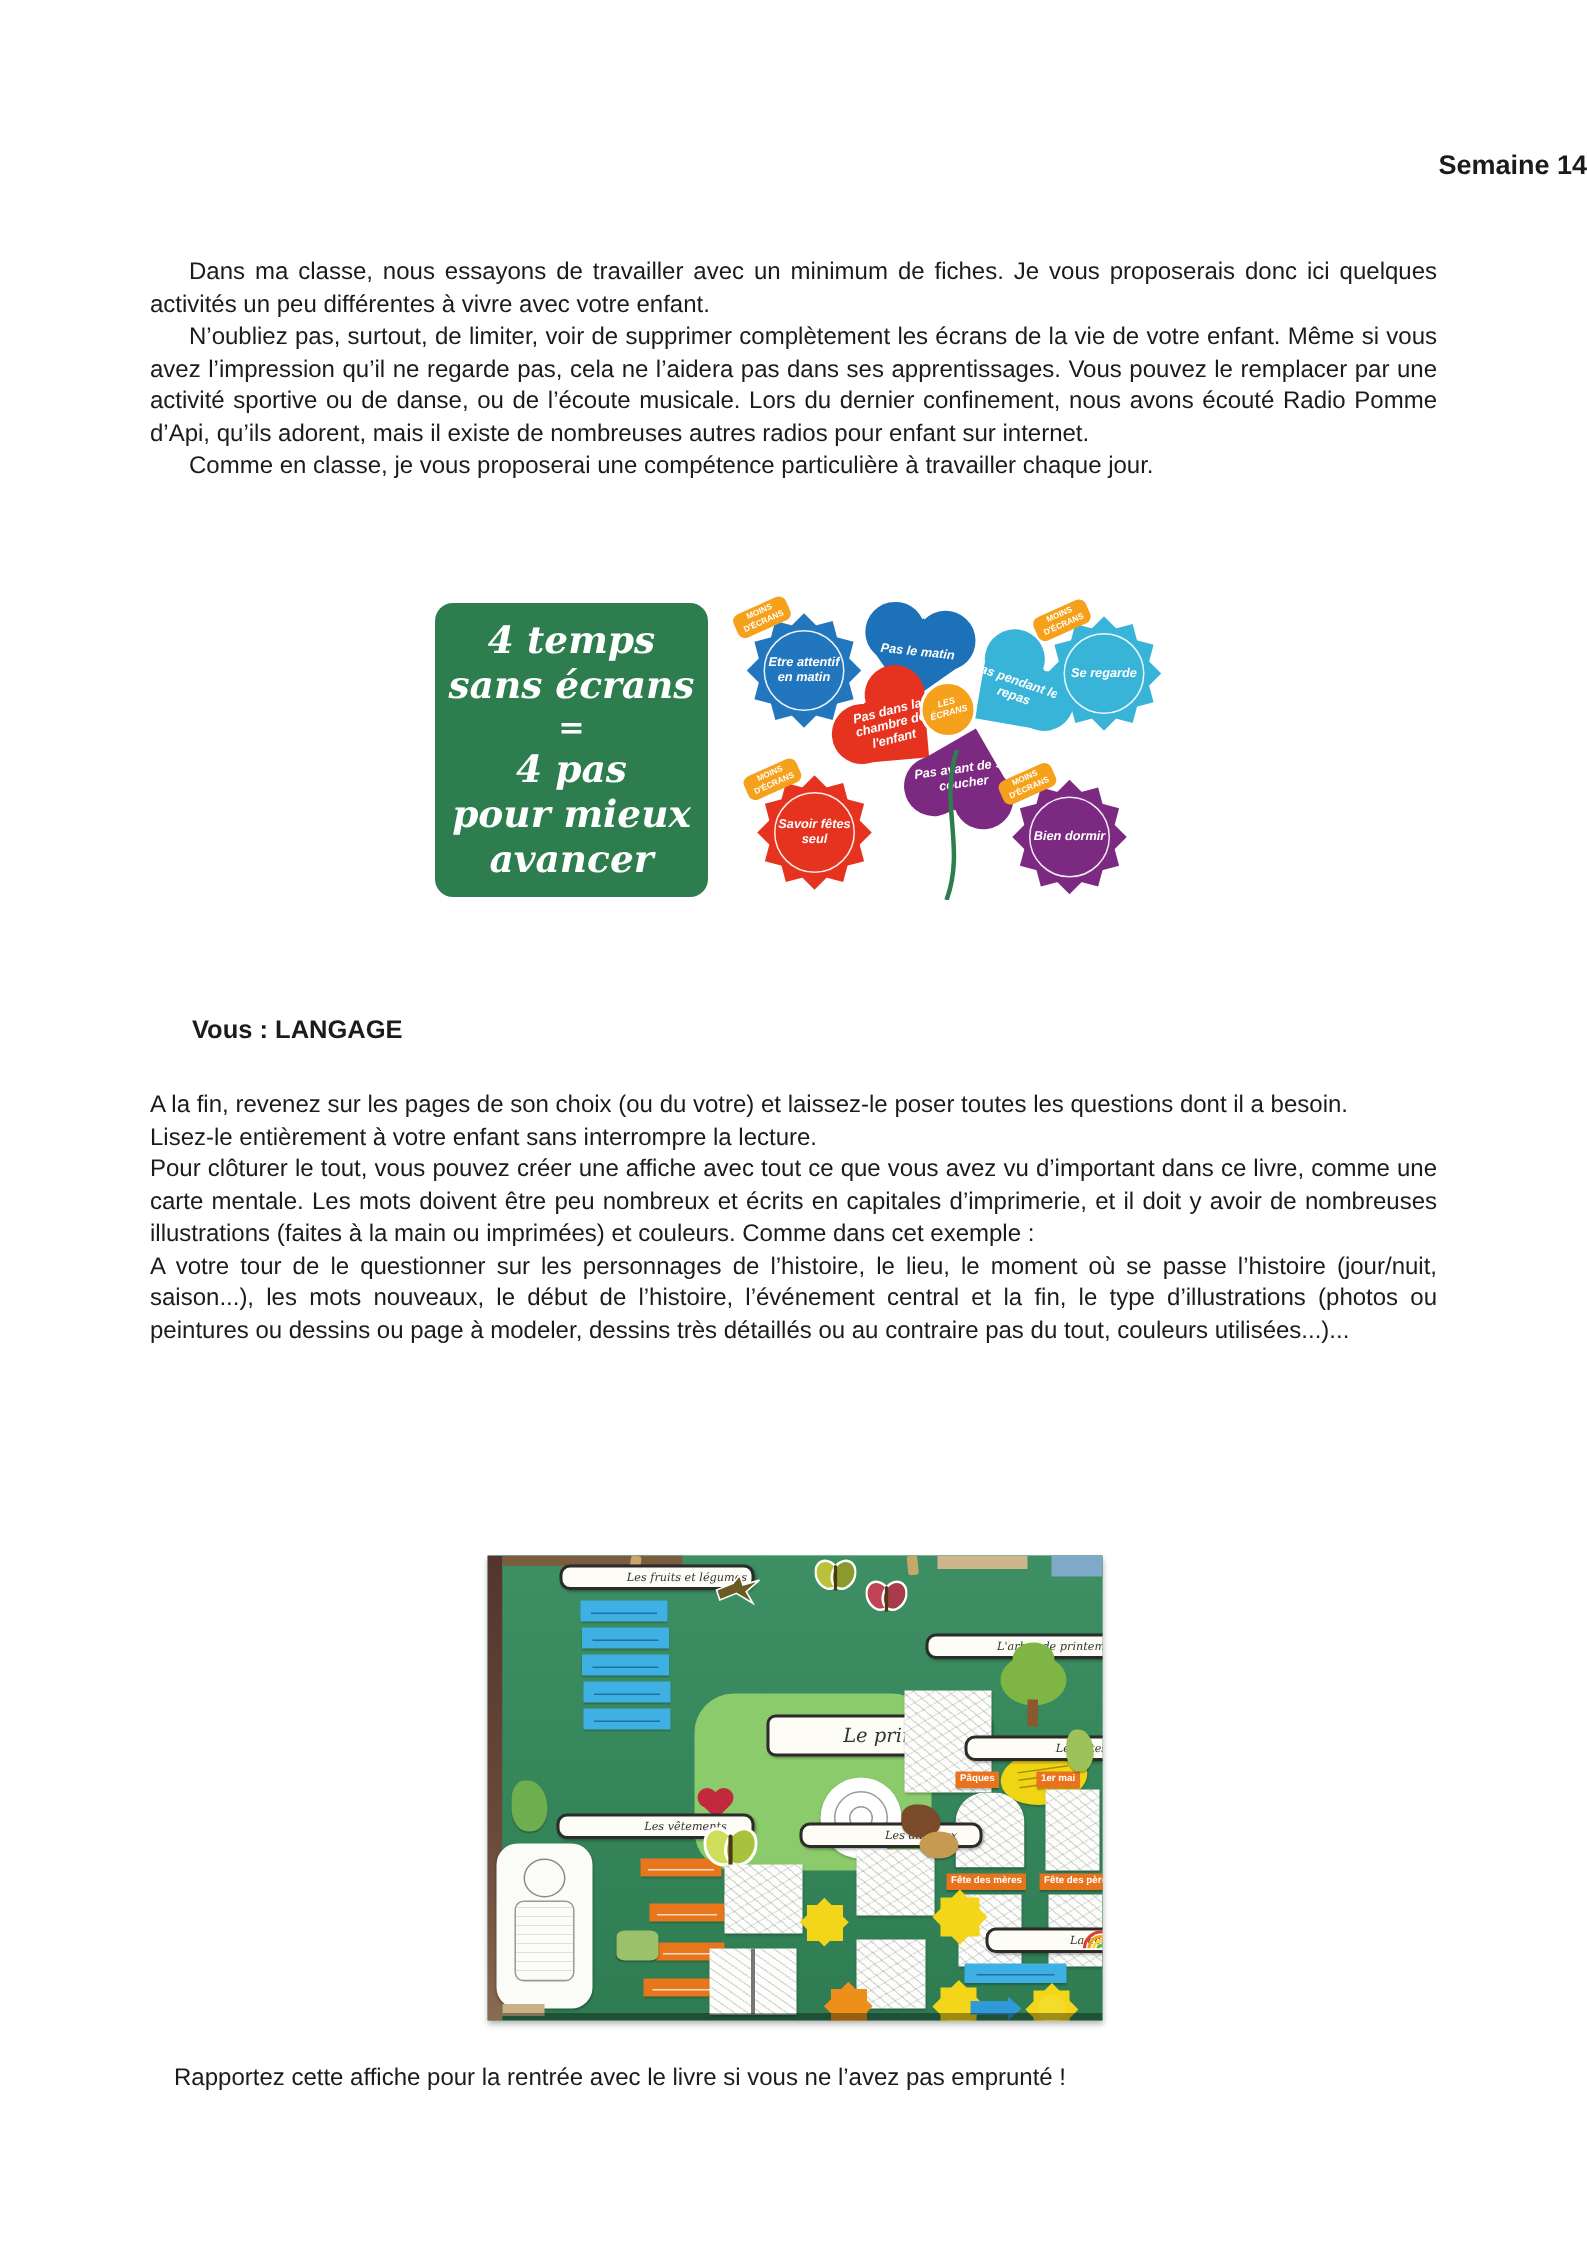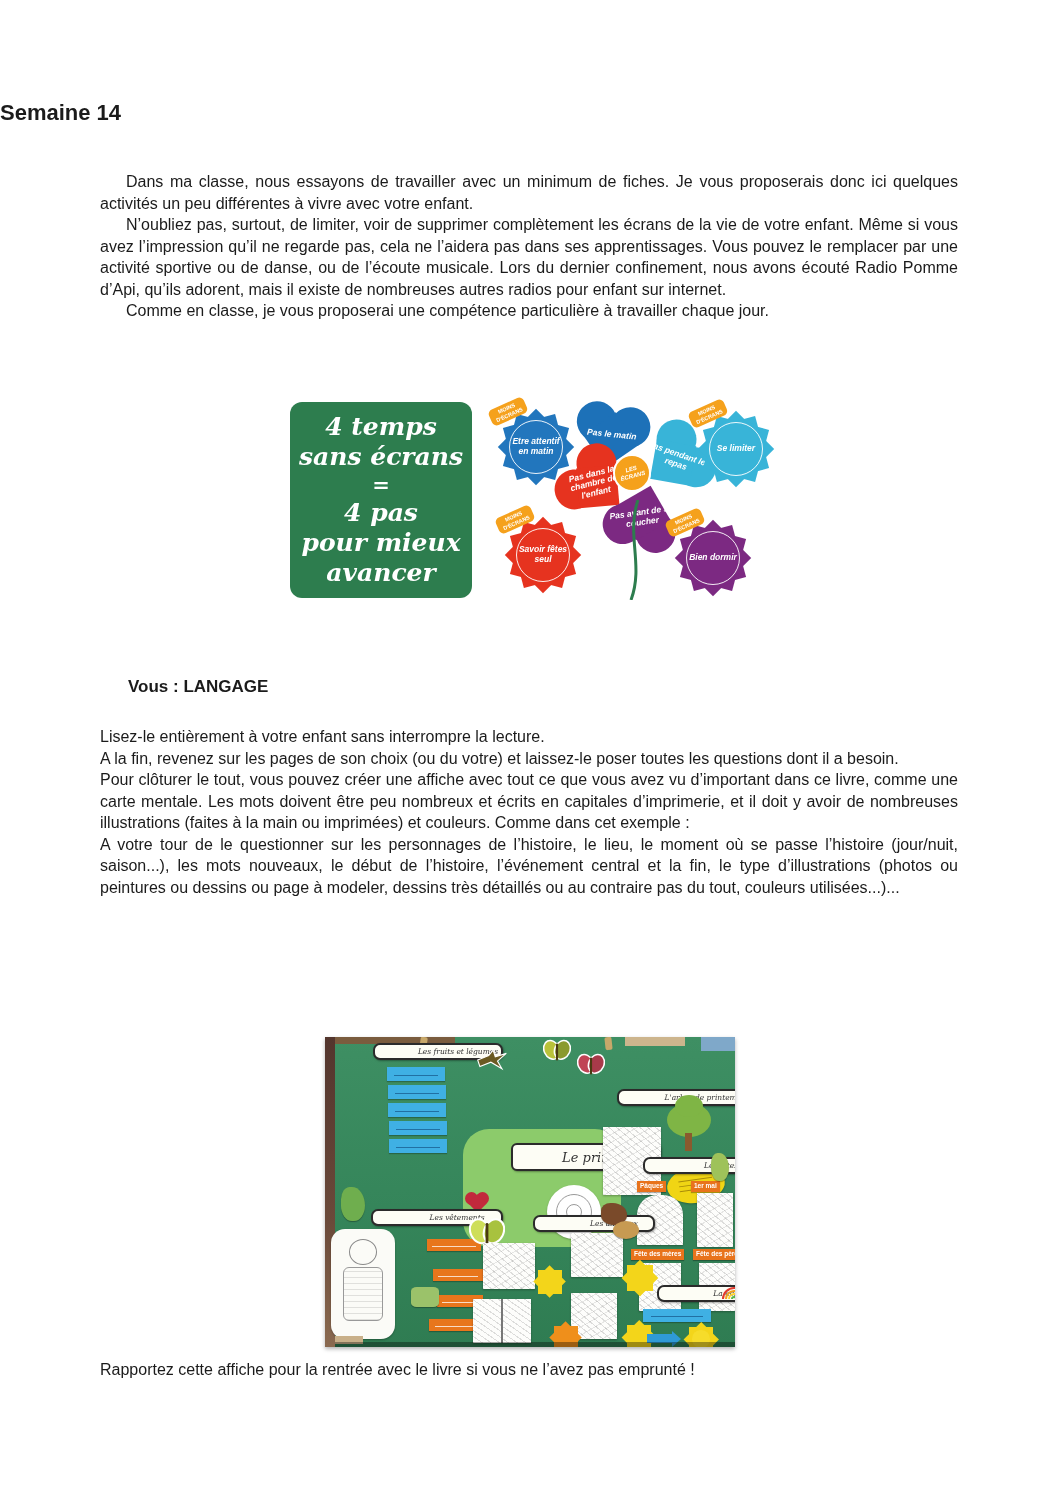--- a/index.html
+++ b/index.html
@@ -1,26 +1,26 @@
 <!DOCTYPE html>
 <html><head>
 <meta charset="utf-8">
 <style>
   html,body{margin:0;padding:0;background:#ffffff;}
   .page{position:relative;width:1058px;height:1497px;background:#ffffff;overflow:hidden;
         font-family:"Liberation Sans",sans-serif;color:#1b1b1b;}
-  .title{position:absolute;top:100px;left:0;width:100%;text-align:left;margin:0;
-         font-size:22px;font-weight:bold;}
+  .title{position:absolute;top:100px;left:0;width:100%;text-align:right;margin:0;
+         font-size:18px;font-weight:bold;}
   .tb{position:absolute;left:100px;width:858px;font-size:16px;line-height:21.5px;text-align:justify;}
   .tb1{top:171px;}
   .tb2{top:726px;}
   .tb p{margin:0;}
   .ind{text-indent:26px;}
   .heading{position:absolute;top:677px;left:128px;margin:0;font-size:17px;font-weight:bold;}
-  .closing{position:absolute;top:1361px;left:100px;margin:0;font-size:16px;}
+  .closing{position:absolute;top:1361px;left:100px;margin:16px;font-size:16px;}
 
   
   .fig1{position:absolute;left:288px;top:398px;width:482px;height:212px;}
   .slogan-box{position:absolute;left:2px;top:4px;width:182px;height:196px;background:#2d7d4e;
               border-radius:12px;display:flex;flex-direction:column;justify-content:center;
               text-align:center;color:#fff;}
   .sl{font:italic bold 25px/30px "DejaVu Serif",serif;}
   .sl.eq{font-size:21px;line-height:26px;}
 
   .petal{position:absolute;width:74px;height:70px;}
@@ -184,21 +184,21 @@
         <i class="ray r3"></i>
       <div class="disc"></div>
       <div class="blabel">Etre attentif en matin</div>
       <div class="tag">MOINS D'ÉCRANS</div>
     </div>
     <div class="badge b-cyan" style="left:409px;top:12px;">
       <i class="ray r1"></i>
         <i class="ray r2"></i>
         <i class="ray r3"></i>
       <div class="disc"></div>
-      <div class="blabel">Se limiter</div>
+      <div class="blabel">Se regarde</div>
       <div class="tag">MOINS D'ÉCRANS</div>
     </div>
     <div class="badge b-red" style="left:216px;top:118px;">
       <i class="ray r1"></i>
         <i class="ray r2"></i>
         <i class="ray r3"></i>
       <div class="disc"></div>
       <div class="blabel">Savoir fêtes seul</div>
       <div class="tag">MOINS D'ÉCRANS</div>
     </div>
@@ -208,22 +208,22 @@
         <i class="ray r3"></i>
       <div class="disc"></div>
       <div class="blabel">Bien dormir</div>
       <div class="tag">MOINS D'ÉCRANS</div>
     </div>
   </div>
 
   <h2 class="heading">Vous : LANGAGE</h2>
 
   <div class="tb tb2">
+    <p>A la fin, revenez sur les pages de son choix (ou du votre) et laissez-le poser toutes les questions dont il a besoin.</p>
     <p>Lisez-le entièrement à votre enfant sans interrompre la lecture.</p>
-    <p>A la fin, revenez sur les pages de son choix (ou du votre) et laissez-le poser toutes les questions dont il a besoin.</p>
     <p>Pour clôturer le tout, vous pouvez créer une affiche avec tout ce que vous avez vu d’important dans ce livre, comme une carte mentale. Les mots doivent être peu nombreux et écrits en capitales d’imprimerie, et il doit y avoir de nombreuses illustrations (faites à la main ou imprimées) et couleurs. Comme dans cet exemple :</p>
     <p>A votre tour de le questionner sur les personnages de l’histoire, le lieu, le moment où se passe l’histoire (jour/nuit, saison...), les mots nouveaux, le début de l’histoire, l’événement central et la fin, le type d’illustrations (photos ou peintures ou dessins ou page à modeler, dessins très détaillés ou au contraire pas du tout, couleurs utilisées...)...</p>
   </div>
 
   <div class="photo">
     <div class="ph-left"></div>
     <div class="board"></div>
     <div class="ph-topA"></div>
     <div class="ph-topB"></div>
     <div class="ph-topC"></div>

